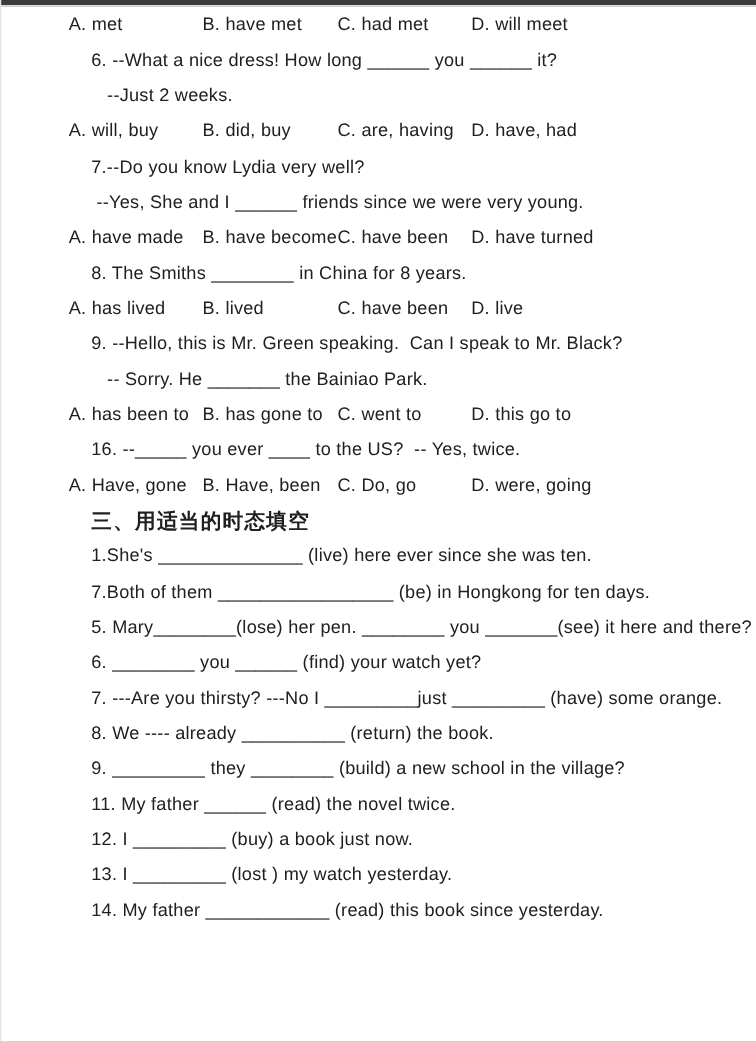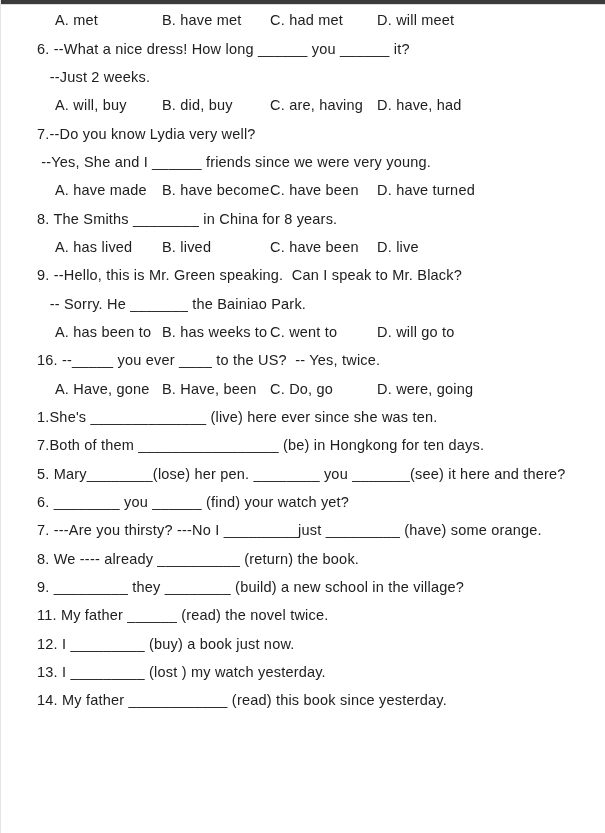--- a/index.html
+++ b/index.html
@@ -32,21 +32,21 @@
     padding-top: 1px;
     text-align: center;
   }
   .line {
     height: 28.35px;
     display: flex;
     align-items: center;
     white-space: pre;
     font-size: 14.5px;
     letter-spacing: 0.2px;
-    padding-left: 37px;
+    padding-left: 73px;
     box-sizing: border-box;
     position: relative;
   }
   .line.options {
     padding-left: 0;
   }
   .opt {
     position: absolute;
     top: 50%;
     transform: translateY(-50%);
@@ -73,23 +73,24 @@
     <div class="line">6. --What a nice dress! How long ______ you ______ it?</div>
     <div class="line">   --Just 2 weeks.</div>
     <div class="line options"><span class="opt opt-0">A. will, buy</span><span class="opt opt-1">B. did, buy</span><span class="opt opt-2">C. are, having</span><span class="opt opt-3">D. have, had</span></div>
     <div class="line">7.--Do you know Lydia very well?</div>
     <div class="line"> --Yes, She and I ______ friends since we were very young.</div>
     <div class="line options"><span class="opt opt-0">A. have made</span><span class="opt opt-1">B. have become</span><span class="opt opt-2">C. have been</span><span class="opt opt-3">D. have turned</span></div>
     <div class="line">8. The Smiths ________ in China for 8 years.</div>
     <div class="line options"><span class="opt opt-0">A. has lived</span><span class="opt opt-1">B. lived</span><span class="opt opt-2">C. have been</span><span class="opt opt-3">D. live</span></div>
     <div class="line">9. --Hello, this is Mr. Green speaking.  Can I speak to Mr. Black?</div>
     <div class="line">   -- Sorry. He _______ the Bainiao Park.</div>
-    <div class="line options"><span class="opt opt-0">A. has been to</span><span class="opt opt-1">B. has weeks to</span><span class="opt opt-2">C. went to</span><span class="opt opt-3">D. will go to</span></div>
+    <div class="line options"><span class="opt opt-0">A. has been to</span><span class="opt opt-1">B. has gone to</span><span class="opt opt-2">C. went to</span><span class="opt opt-3">D. this go to</span></div>
     <div class="line">16. --_____ you ever ____ to the US?  -- Yes, twice.</div>
     <div class="line options"><span class="opt opt-0">A. Have, gone</span><span class="opt opt-1">B. Have, been</span><span class="opt opt-2">C. Do, go</span><span class="opt opt-3">D. were, going</span></div>
+    <div class="line section-header">三、用适当的时态填空</div>
     <div class="line">1.She's ______________ (live) here ever since she was ten.</div>
     <div class="line">7.Both of them _________________ (be) in Hongkong for ten days.</div>
     <div class="line">5. Mary________(lose) her pen. ________ you _______(see) it here and there?</div>
     <div class="line">6. ________ you ______ (find) your watch yet?</div>
     <div class="line">7. ---Are you thirsty? ---No I _________just _________ (have) some orange.</div>
     <div class="line">8. We ---- already __________ (return) the book.</div>
     <div class="line">9. _________ they ________ (build) a new school in the village?</div>
     <div class="line">11. My father ______ (read) the novel twice.</div>
     <div class="line">12. I _________ (buy) a book just now.</div>
     <div class="line">13. I _________ (lost ) my watch yesterday.</div>

